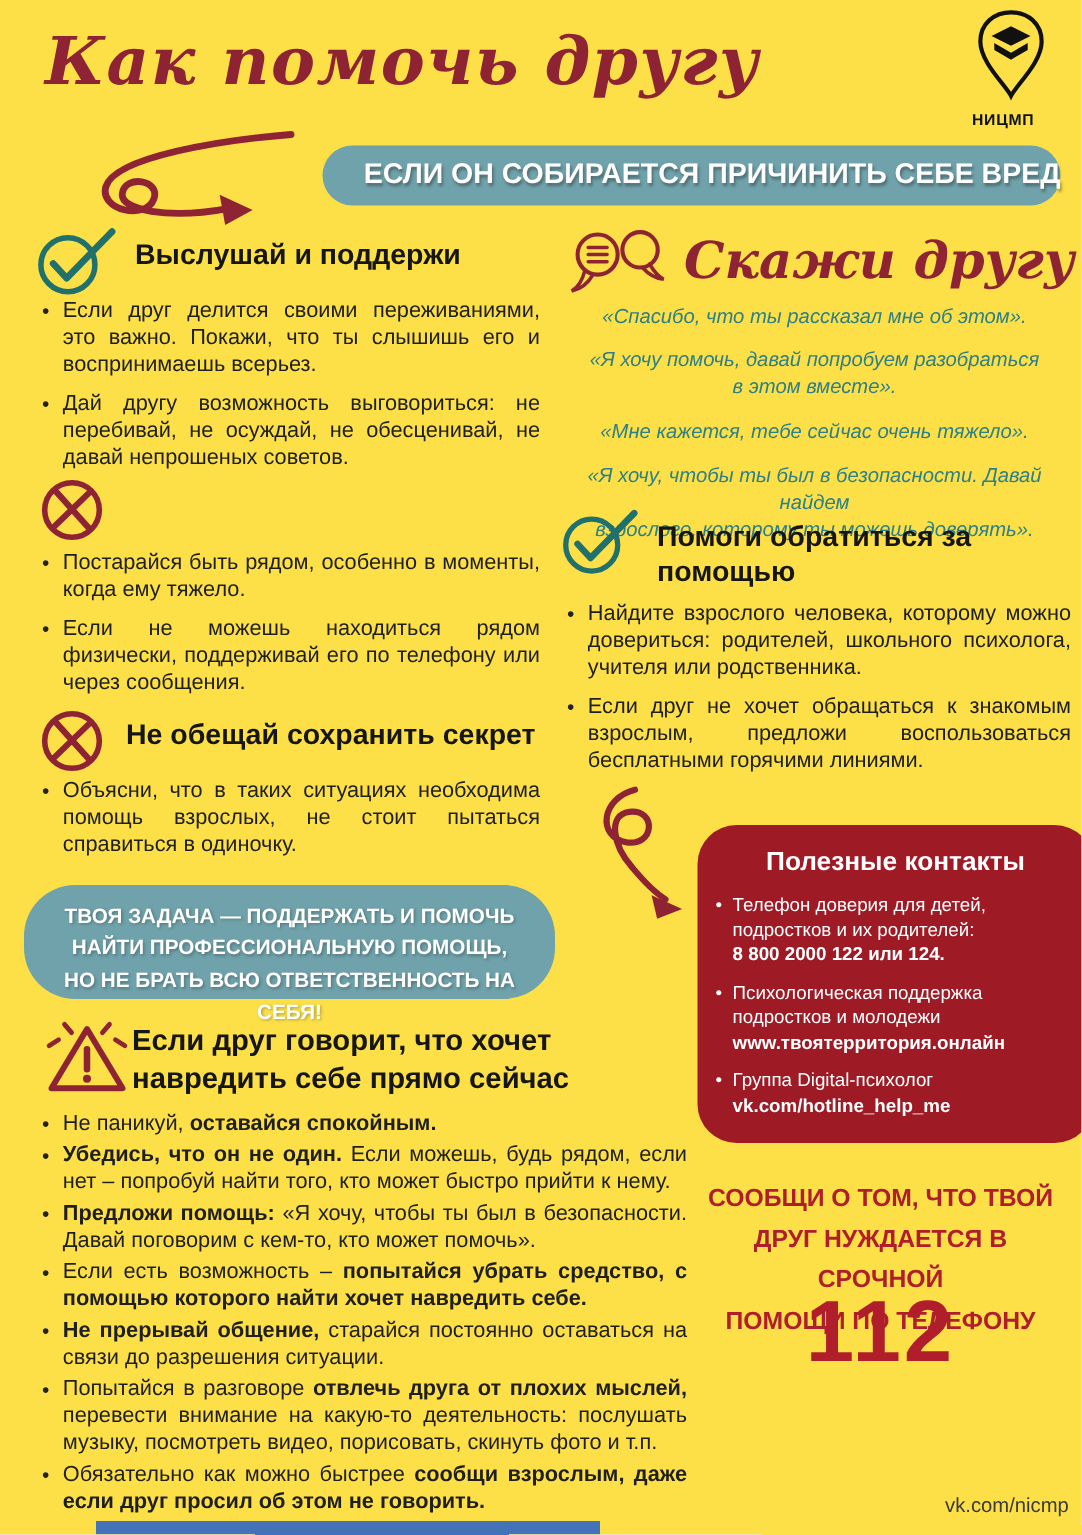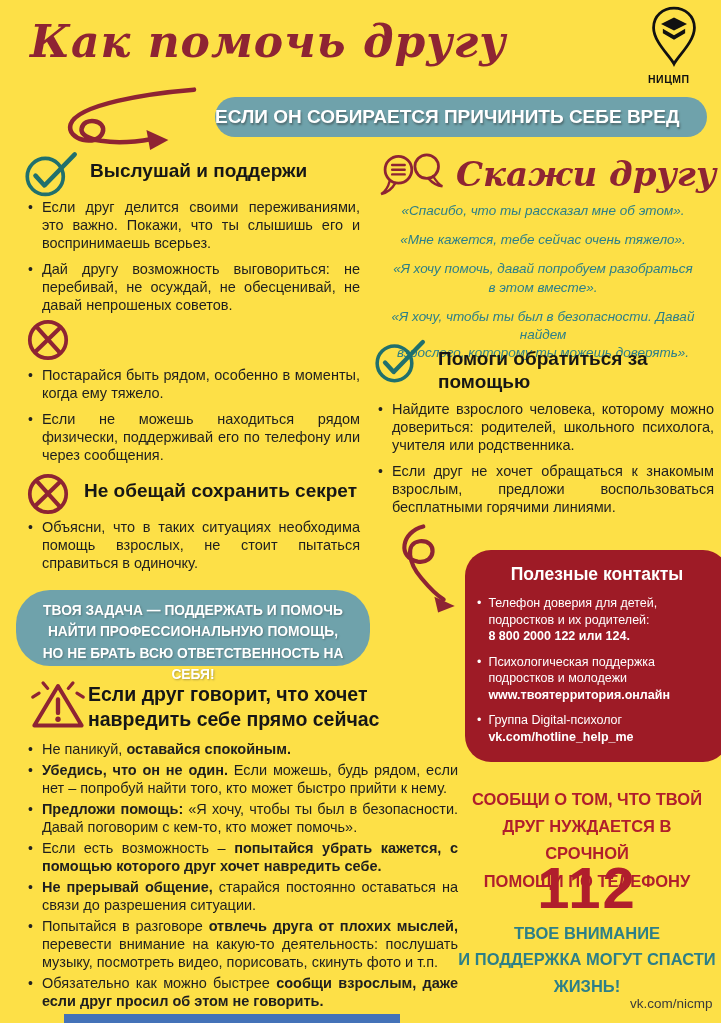--- a/index.html
+++ b/index.html
@@ -2,21 +2,21 @@
 <html style="--burgundy: #8e2433; --tealbg: #6fa2ab; --tealtx: #2d7f88; --tealicon: #20706d; --ctred: #9e1b26; --alred: #b01e2c; --body: #1f1f1f;"><head>
 <meta charset="utf-8">
 <style>
   html,body{margin:0;padding:0;background:#e8e8e8;}
   .page{position:relative;width:721px;height:1023px;margin:0 auto;background:#fde047;
         font-family:"Liberation Sans",sans-serif;color:var(--body,#1f1f1f);overflow:hidden;}
   .abs{position:absolute;}
   .script{font-family:"DejaVu Serif",serif;font-style:italic;font-weight:bold;color:var(--burgundy);}
   .title-main{left:30px;top:16px;font-size:44px;letter-spacing:1px;}
   .banner{left:215px;top:97px;width:492px;height:40px;background:var(--tealbg);color:#fff;
-          font-weight:bold;font-size:19px;line-height:40px;text-align:left;border-radius:21px;
+          font-weight:bold;font-size:19px;line-height:40px;text-align:right;border-radius:21px;
           text-shadow:1px 2px 2px rgba(40,40,40,.45);}
   .logo{left:648px;top:6px;width:64px;text-align:left;}
   .logo-text{font-size:10.5px;font-weight:bold;color:#111;letter-spacing:.5px;margin-top:1px;}
   .sec-header{display:flex;align-items:flex-start;gap:12px;}
   .sec-title{font-weight:bold;font-size:19px;color:#161616;padding-top:10px;line-height:1.2;white-space:pre-line;}
   .bullets .bullet{display:flex;gap:9px;margin-bottom:8px;}
   .bullets .marker{flex:0 0 auto;color:#222;font-size:14px;line-height:18px;}
   .bullets .txt{display:block;font-size:14.5px;line-height:18px;text-align:justify;white-space:pre-line;}
   .bold{font-weight:bold;}
   .taskbox{left:16px;top:590px;width:354px;height:76px;background:var(--tealbg);border-radius:34px;
@@ -135,25 +135,25 @@
       <circle cx="62" cy="20" r="15" fill="none" stroke="currentColor" stroke-width="3.5"></circle>
       <path d="M70 32 Q 76 42 82 45 Q 72 44 64 35" fill="none" stroke="currentColor" stroke-width="3" stroke-linecap="round"></path>
     </svg>
     <div class="script" style="font-size:34px;padding-top:4px;">Скажи другу</div>
   </div>
   <div class="abs quotes">
       <div class="quote">
         <span class="txt"><span>«Спасибо, что ты рассказал мне об этом».</span></span>
       </div>
       <div class="quote">
-        <span class="txt"><span>«Мне кажется, тебе сейчас очень тяжело».</span></span>
-      </div>
-      <div class="quote">
         <span class="txt"><span>«Я хочу помочь, давай попробуем разобраться
 в этом вместе».</span></span>
+      </div>
+      <div class="quote">
+        <span class="txt"><span>«Мне кажется, тебе сейчас очень тяжело».</span></span>
       </div>
       <div class="quote">
         <span class="txt"><span>«Я хочу, чтобы ты был в безопасности. Давай найдем
 взрослого, которому ты можешь доверять».</span></span>
       </div>
     </div>
 
   <div class="abs sec-header" style="left:374px;top:338px;">
     <svg class="icon-check" style="width:52px;height:46px;" viewBox="0 0 66 58">
       <circle cx="26" cy="32" r="22" fill="none" stroke="currentColor" stroke-width="4.5"></circle>
@@ -215,40 +215,37 @@
       <div class="bullet">
         <span class="marker">•</span>
         <span class="txt"><span class="bold">Убедись, что он не один.</span><span> Если можешь, будь рядом, если нет – попробуй найти того, кто может быстро прийти к нему.</span></span>
       </div>
       <div class="bullet">
         <span class="marker">•</span>
         <span class="txt"><span class="bold">Предложи помощь:</span><span> «Я хочу, чтобы ты был в безопасности. Давай поговорим с кем-то, кто может помочь».</span></span>
       </div>
       <div class="bullet">
         <span class="marker">•</span>
-        <span class="txt"><span>Если есть возможность – </span><span class="bold">попытайся убрать кажется, с помощью которого друг хочет навредить себе.</span></span>
+        <span class="txt"><span>Если есть возможность – </span><span class="bold">попытайся убрать средство, с помощью которого найти хочет навредить себе.</span></span>
       </div>
       <div class="bullet">
         <span class="marker">•</span>
         <span class="txt"><span class="bold">Не прерывай общение,</span><span> старайся постоянно оставаться на связи до разрешения ситуации.</span></span>
       </div>
       <div class="bullet">
         <span class="marker">•</span>
         <span class="txt"><span>Попытайся в разговоре </span><span class="bold">отвлечь друга от плохих мыслей,</span><span> перевести внимание на какую-то деятельность: послушать музыку, посмотреть видео, порисовать, скинуть фото и т.п.</span></span>
       </div>
       <div class="bullet">
         <span class="marker">•</span>
         <span class="txt"><span>Обязательно как можно быстрее </span><span class="bold">сообщи взрослым, даже если друг просил об этом не говорить.</span></span>
       </div>
     </div>
 
   <div class="abs alert-line1">СООБЩИ О ТОМ, ЧТО ТВОЙ
 ДРУГ НУЖДАЕТСЯ В СРОЧНОЙ
 ПОМОЩИ ПО ТЕЛЕФОНУ</div>
   <div class="abs alert-number">112</div>
-  <div class="abs alert-line2">ТВОЕ ВНИМАНИЕ
-И ПОДДЕРЖКА МОГУТ СПАСТИ
-ЖИЗНЬ!</div>
 
   <div class="abs footer-link">vk.com/nicmp</div>
   <div class="abs bottom-bar"></div>
 
 </div>
 
 </body></html>

